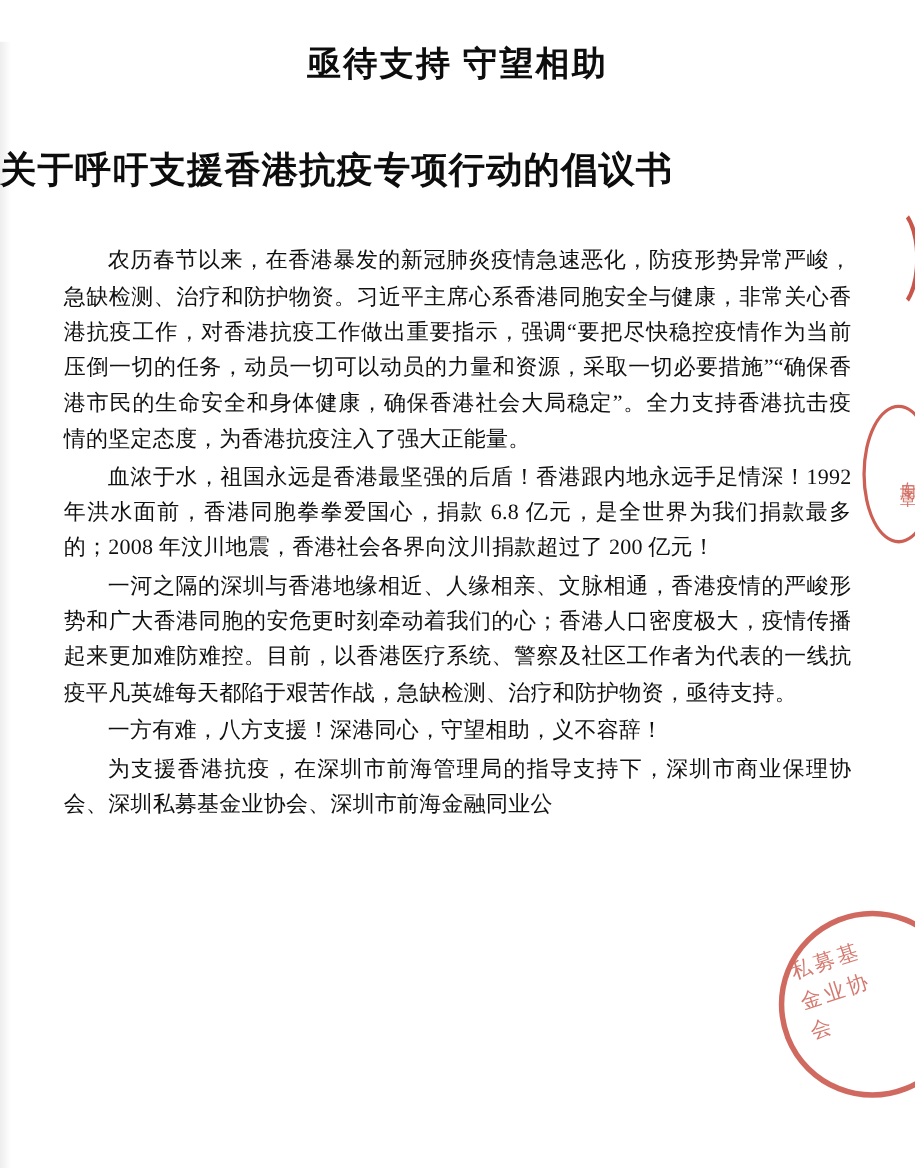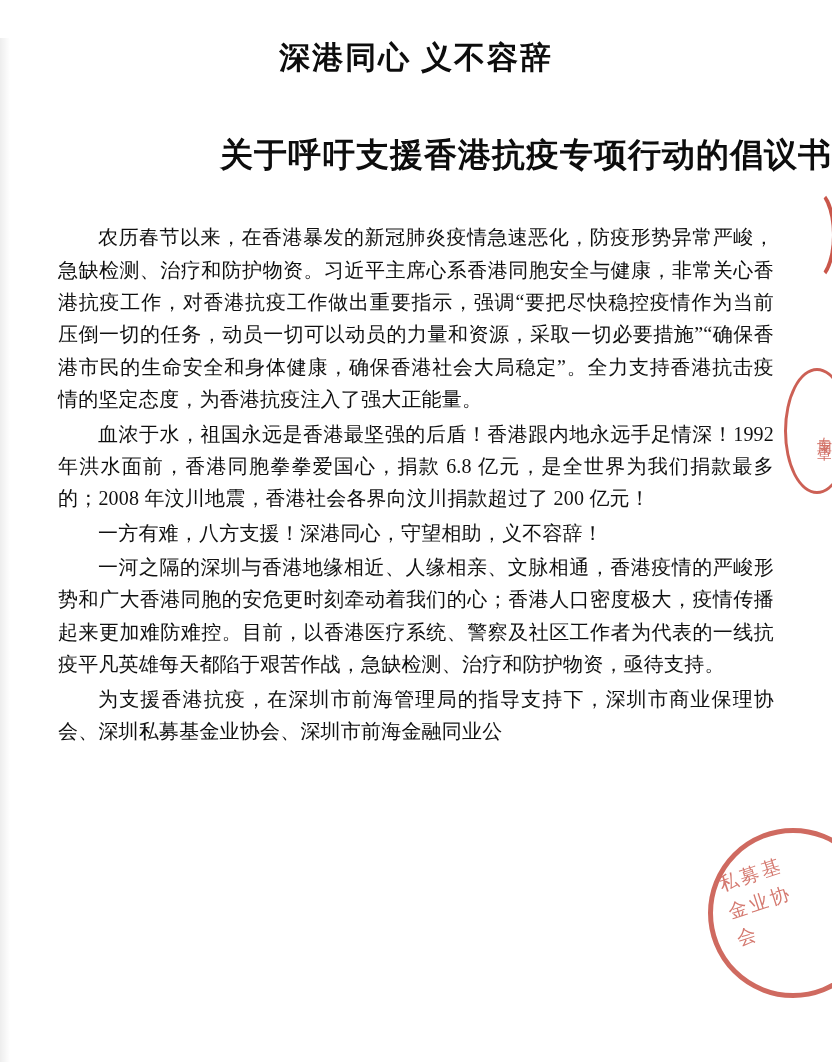--- a/index.html
+++ b/index.html
@@ -26,28 +26,27 @@
   .title-main {
     text-align: center;
     font-size: 31px;
     font-weight: bold;
     letter-spacing: 2px;
     margin: 38px 0 0 0;
     line-height: 1.3;
     color: #0d0d0d;
   }
   .title-sub {
-    text-align: right;
+    text-align: left;
     font-size: 33px;
     font-weight: bold;
     letter-spacing: 1px;
     margin: 56px 0 0 0;
     line-height: 1.3;
     color: #0d0d0d;
-    padding-left: 29px;
   }
   .body-wrap {
     margin: 44px 58px 0 58px;
   }
   p.para {
     font-size: 20px;
     line-height: 1.62;
     margin: 0 0 2px 0;
     text-align: justify;
     text-justify: inter-ideograph;
@@ -120,28 +119,28 @@
     background: linear-gradient(to right, rgba(0,0,0,.07), rgba(0,0,0,0));
   }
 </style>
 </head>
 <body>
 
 <div class="page">
 
   <div class="edge-shadow-left"></div>
 
-  <h1 class="title-main">深港同心  义不容辞</h1>
+  <h1 class="title-main">亟待支持  守望相助</h1>
   <h2 class="title-sub">关于呼吁支援香港抗疫专项行动的倡议书</h2>
 
   <div class="body-wrap">
     <p class="para">农历春节以来，在香港暴发的新冠肺炎疫情急速恶化，防疫形势异常严峻，急缺检测、治疗和防护物资。习近平主席心系香港同胞安全与健康，非常关心香港抗疫工作，对香港抗疫工作做出重要指示，强调“要把尽快稳控疫情作为当前压倒一切的任务，动员一切可以动员的力量和资源，采取一切必要措施”“确保香港市民的生命安全和身体健康，确保香港社会大局稳定”。全力支持香港抗击疫情的坚定态度，为香港抗疫注入了强大正能量。</p>
     <p class="para">血浓于水，祖国永远是香港最坚强的后盾！香港跟内地永远手足情深！1992 年洪水面前，香港同胞拳拳爱国心，捐款 6.8 亿元，是全世界为我们捐款最多的；2008 年汶川地震，香港社会各界向汶川捐款超过了 200 亿元！</p>
+    <p class="para">一河之隔的深圳与香港地缘相近、人缘相亲、文脉相通，香港疫情的严峻形势和广大香港同胞的安危更时刻牵动着我们的心；香港人口密度极大，疫情传播起来更加难防难控。目前，以香港医疗系统、警察及社区工作者为代表的一线抗疫平凡英雄每天都陷于艰苦作战，急缺检测、治疗和防护物资，亟待支持。</p>
     <p class="para">一方有难，八方支援！深港同心，守望相助，义不容辞！</p>
-    <p class="para">一河之隔的深圳与香港地缘相近、人缘相亲、文脉相通，香港疫情的严峻形势和广大香港同胞的安危更时刻牵动着我们的心；香港人口密度极大，疫情传播起来更加难防难控。目前，以香港医疗系统、警察及社区工作者为代表的一线抗疫平凡英雄每天都陷于艰苦作战，急缺检测、治疗和防护物资，亟待支持。</p>
     <p class="para">为支援香港抗疫，在深圳市前海管理局的指导支持下，深圳市商业保理协会、深圳私募基金业协会、深圳市前海金融同业公</p>
   </div>
 
   <div class="seal seal-arc-top"></div>
 
   <div class="seal seal-oval">
     <span class="seal-text">专用章</span>
   </div>
 
   <div class="seal seal-round">

